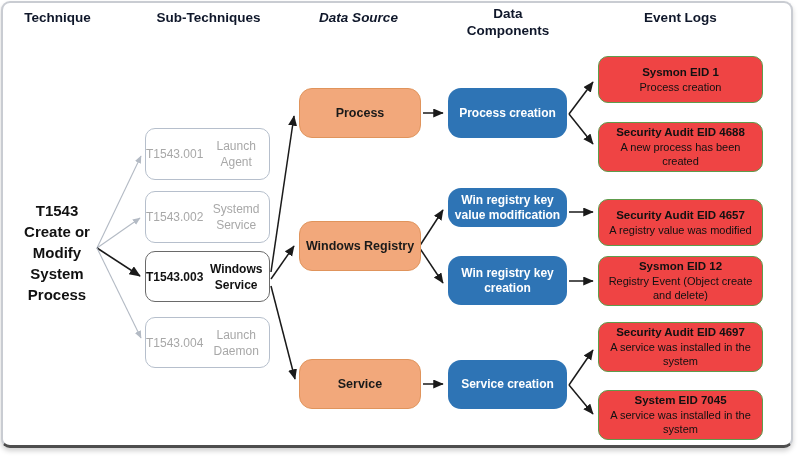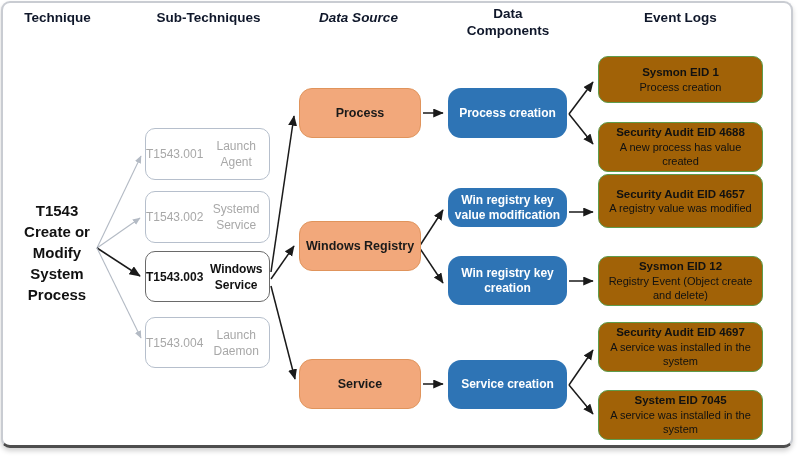--- a/index.html
+++ b/index.html
@@ -28,21 +28,21 @@
            display:flex;align-items:center;justify-content:center;
            font-size:12.5px;font-weight:bold;color:#1a1a1a;text-align:center;}
 
   .comp-box{position:absolute;left:448px;width:119px;box-sizing:border-box;
             background:#2e74b5;border-radius:13px;
             display:flex;flex-direction:column;align-items:center;justify-content:center;
             font-size:12px;font-weight:bold;color:#ffffff;text-align:center;
             line-height:15px;padding:2px 6px;}
 
   .log-box{position:absolute;left:598px;width:165px;box-sizing:border-box;
-           background:#a16207;border:1.5px solid #5e9c4c;border-radius:10px;
+           background:#ef4444;border:1.5px solid #5e9c4c;border-radius:10px;
            display:flex;flex-direction:column;align-items:center;justify-content:center;
            text-align:center;padding:2px 4px;color:#111;}
   .log-title{font-size:11.5px;font-weight:bold;line-height:14.5px;}
   .log-desc{font-size:11px;line-height:14.5px;}
 </style>
 </head>
 <body>
 
 <div class="frame"></div>
 
@@ -133,23 +133,23 @@
   <div class="comp-box" style="top:360px;height:49px;">
     <span>Service creation</span>
   </div>
 
   <div class="log-box" style="top:56px;height:47px;">
     <div class="log-title">Sysmon EID 1</div>
     <div class="log-desc">Process creation</div>
   </div>
   <div class="log-box" style="top:122px;height:50px;">
     <div class="log-title">Security Audit EID 4688</div>
-    <div class="log-desc">A new process has value created</div>
+    <div class="log-desc">A new process has been created</div>
   </div>
-  <div class="log-box" style="top:174px;height:54px;">
+  <div class="log-box" style="top:199px;height:47px;">
     <div class="log-title">Security Audit EID 4657</div>
     <div class="log-desc">A registry value was modified</div>
   </div>
   <div class="log-box" style="top:256px;height:50px;">
     <div class="log-title">Sysmon EID 12</div>
     <div class="log-desc">Registry Event (Object create and delete)</div>
   </div>
   <div class="log-box" style="top:322px;height:50px;">
     <div class="log-title">Security Audit EID 4697</div>
     <div class="log-desc">A service was installed in the system</div>

